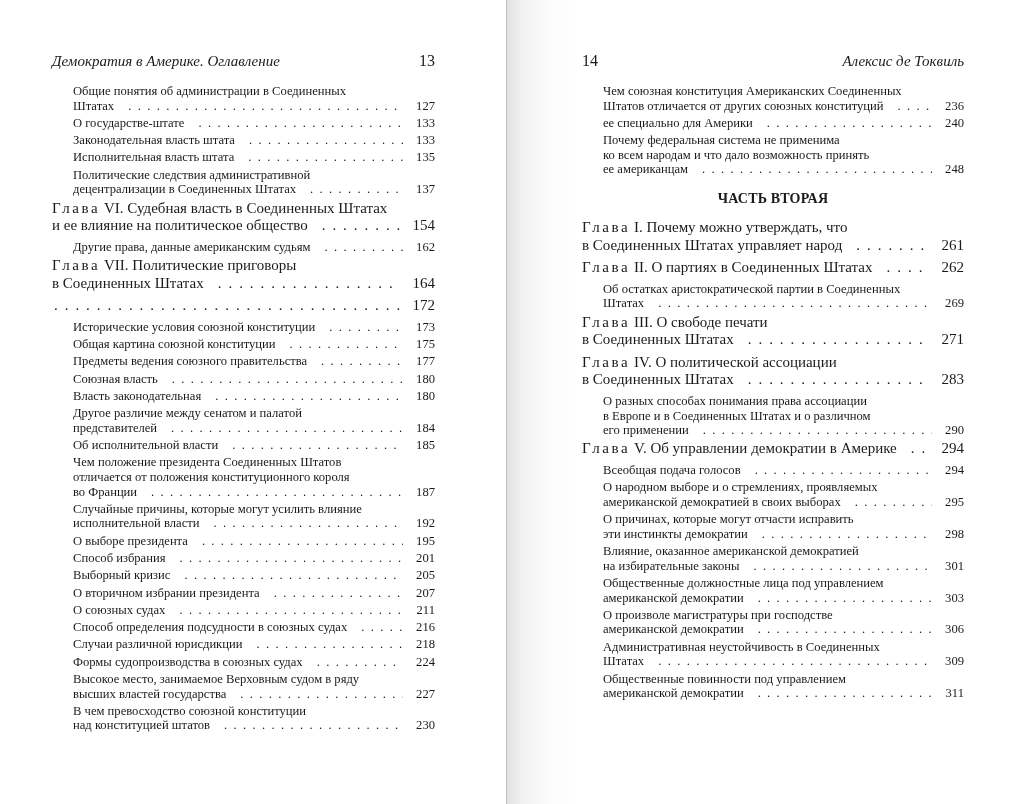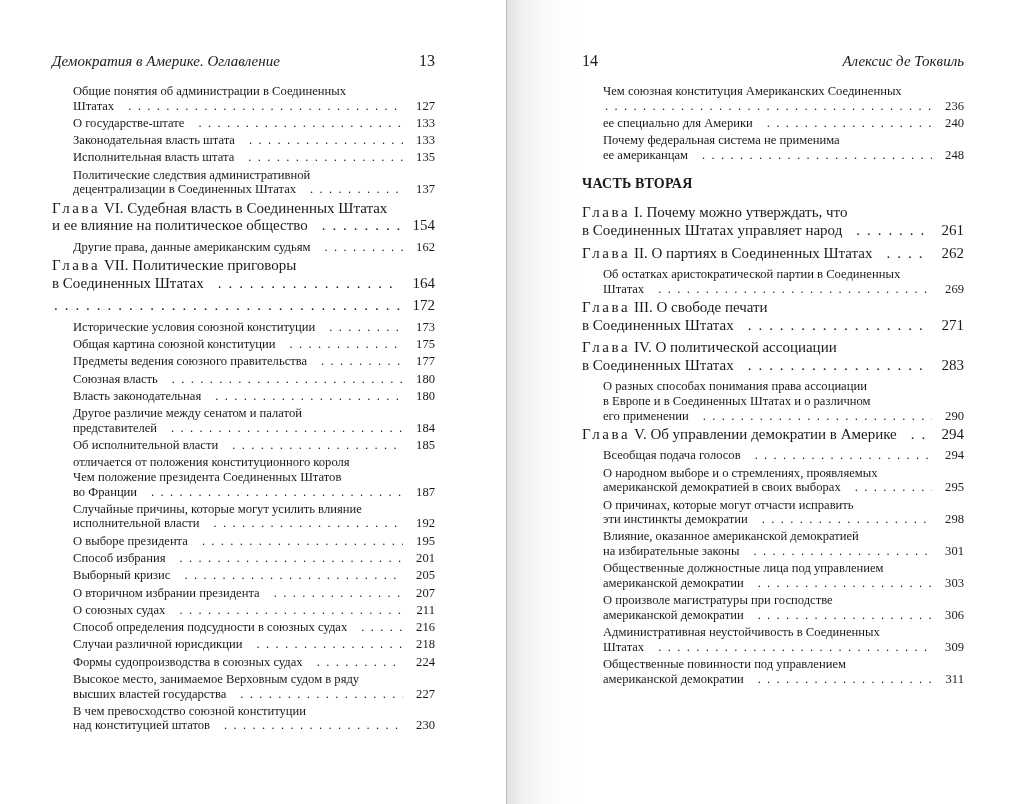--- a/index.html
+++ b/index.html
@@ -37,21 +37,21 @@
   .entry .line { display: block; white-space: nowrap; }
   .entry .last { display: flex; align-items: flex-start; gap: 12px; }
   .entry .last .txt { white-space: nowrap; flex: 0 0 auto; }
   .entry .last .dots {
     flex: 1 1 auto; overflow: hidden; white-space: nowrap; margin: 0 1px 0 2px;
     letter-spacing: 1.6px;
   }
   .entry .last .pg { flex: 0 0 auto; }
   .glava { letter-spacing: 2.6px; }
   .part-title {
-    font-weight: bold; font-size: 14px; line-height: 16px;
+    text-align: center; font-weight: bold; font-size: 14px; line-height: 16px;
     margin: 14px 0 12px 0; letter-spacing: 0.2px;
   }
 </style>
 </head>
 <body>
 
 <div class="page page-left">
   <div class="running-head rh-title" style="left:52px;">Демократия в Америке. Оглавление</div>
   <div class="running-head rh-num" style="left:419px;">13</div>
   <div class="toc">
@@ -165,22 +165,22 @@
         </div>
       </div>
       <div class="entry sub">
         <div class="last">
           <span class="txt"><span>Об исполнительной власти</span></span>
           <span class="dots"> . . . . . . . . . . . . . . . . . . . . . . . . . . . . . . . . . . . . . . . . . . . . . . . . . . . . . . . . . . . . . . . . . . . . . . . . .</span>
           <span class="pg">185</span>
         </div>
       </div>
       <div class="entry sub">
+        <span class="line"><span>Чем положение президента Соединенных Штатов</span></span>
         <span class="line"><span>отличается от положения конституционного короля</span></span>
-        <span class="line"><span>Чем положение президента Соединенных Штатов</span></span>
         <div class="last">
           <span class="txt"><span>во Франции</span></span>
           <span class="dots"> . . . . . . . . . . . . . . . . . . . . . . . . . . . . . . . . . . . . . . . . . . . . . . . . . . . . . . . . . . . . . . . . . . . . . . . . .</span>
           <span class="pg">187</span>
         </div>
       </div>
       <div class="entry sub">
         <span class="line"><span>Случайные причины, которые могут усилить влияние</span></span>
         <div class="last">
           <span class="txt"><span>исполнительной власти</span></span>
@@ -266,33 +266,35 @@
 <div class="spine"></div>
 
 <div class="page page-right">
   <div class="running-head rh-num" style="left:75px;">14</div>
   <div class="running-head rh-title" style="right:56px;">Алексис де Токвиль</div>
   <div class="toc">
     <div>
         <div class="entry sub">
           <span class="line"><span>Чем союзная конституция Американских Соединенных</span></span>
           <div class="last">
+            <span class="txt"><span>Штатов отличается от других союзных конституций</span></span>
             <span class="dots"> . . . . . . . . . . . . . . . . . . . . . . . . . . . . . . . . . . . . . . . . . . . . . . . . . . . . . . . . . . . . . . . . . . . . . . . . .</span>
             <span class="pg">236</span>
           </div>
         </div>
         <div class="entry sub">
           <div class="last">
             <span class="txt"><span>ее специально для Америки</span></span>
             <span class="dots"> . . . . . . . . . . . . . . . . . . . . . . . . . . . . . . . . . . . . . . . . . . . . . . . . . . . . . . . . . . . . . . . . . . . . . . . . .</span>
             <span class="pg">240</span>
           </div>
         </div>
         <div class="entry sub">
           <span class="line"><span>Почему федеральная система не применима</span></span>
+          <span class="line"><span>ко всем народам и что дало возможность принять</span></span>
           <div class="last">
             <span class="txt"><span>ее американцам</span></span>
             <span class="dots"> . . . . . . . . . . . . . . . . . . . . . . . . . . . . . . . . . . . . . . . . . . . . . . . . . . . . . . . . . . . . . . . . . . . . . . . . .</span>
             <span class="pg">248</span>
           </div>
         </div>
       </div>
     <div class="part-title">ЧАСТЬ ВТОРАЯ</div>
     <div>
         <div class="entry chap">

